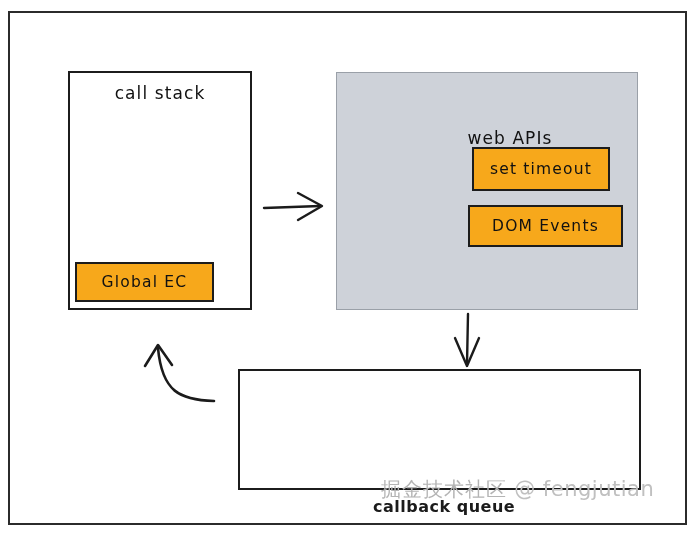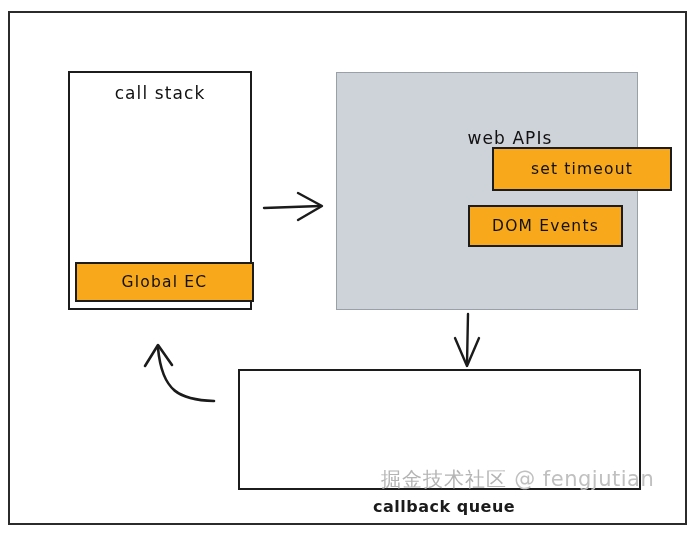--- a/index.html
+++ b/index.html
@@ -75,40 +75,40 @@
     height: 239px;
   }
   #call-stack-title {
     left: 68px;
     top: 83px;
     width: 184px;
   }
   #global-ec-box {
     left: 75px;
     top: 262px;
-    width: 179px;
+    width: 139px;
     height: 40px;
   }
   
   #web-apis-panel {
     left: 336px;
     top: 72px;
     width: 302px;
     height: 238px;
   }
   #web-apis-title {
     left: 336px;
     top: 88px;
     width: 348px;
     margin-top: 40px;
   }
   #box-set-timeout {
-    left: 492px;
+    left: 472px;
     top: 147px;
-    width: 180px;
+    width: 138px;
     height: 44px;
   }
   #box-dom-events {
     left: 468px;
     top: 205px;
     width: 155px;
     height: 42px;
   }
   #box-fetch {
     left: 468px;
@@ -142,21 +142,21 @@
   .arrow-svg polyline {
     stroke: #1b1b1b;
     fill: none;
     stroke-linecap: round;
     stroke-linejoin: round;
   }
   
   #watermark {
     position: absolute;
     left: 381px;
-    top: 466px;
+    top: 476px;
     font-size: 21px;
     color: #b9b9b9;
     letter-spacing: 0.5px;
     white-space: nowrap;
     font-family: "DejaVu Sans", sans-serif;
     text-align: center;
   }
   #watermark .wm-cn {
     font-size: 20px;
     color: #b4b4b4;

